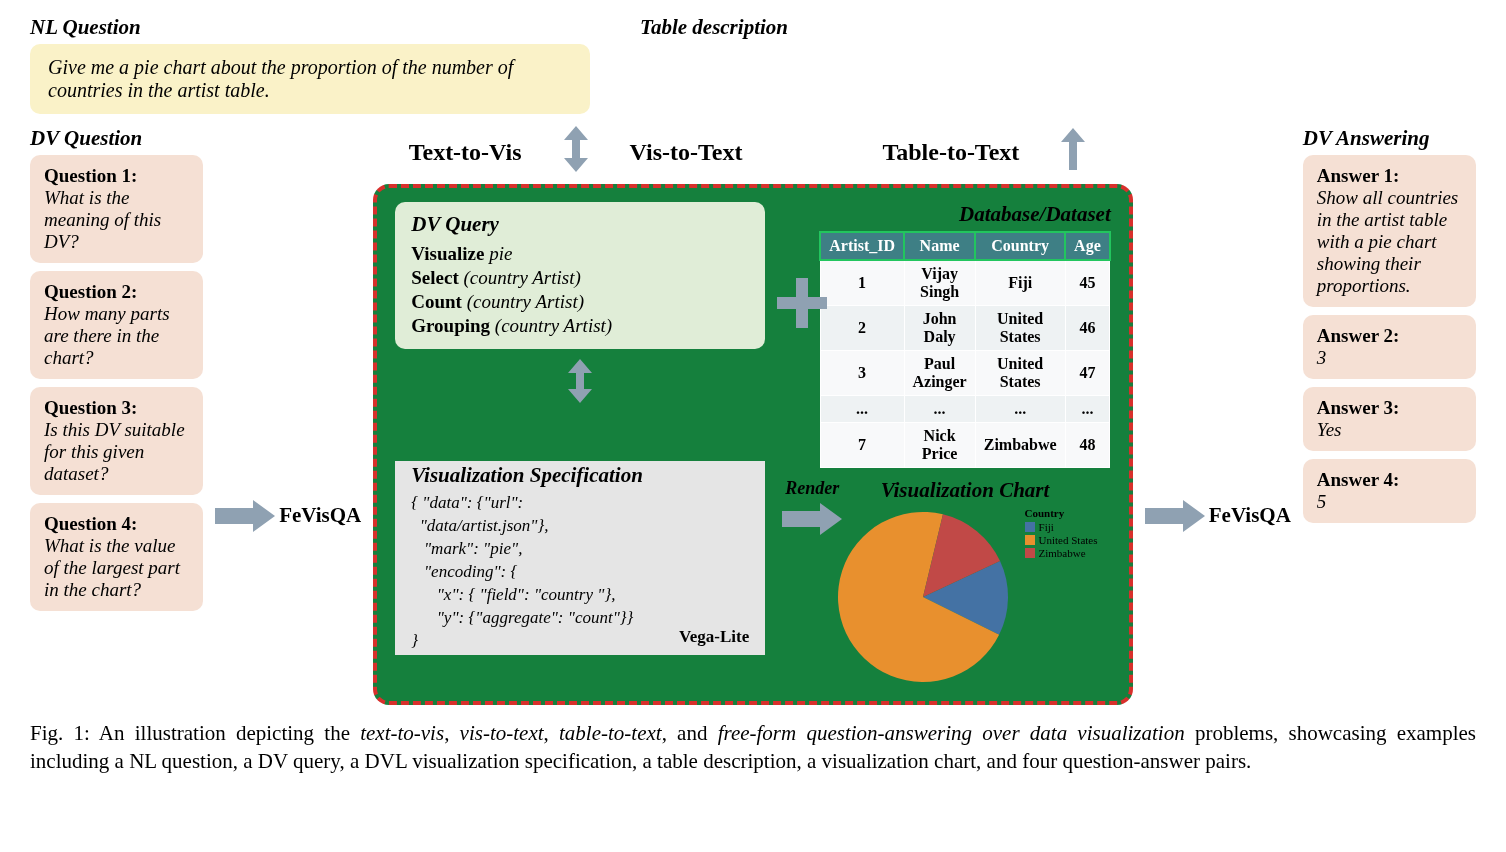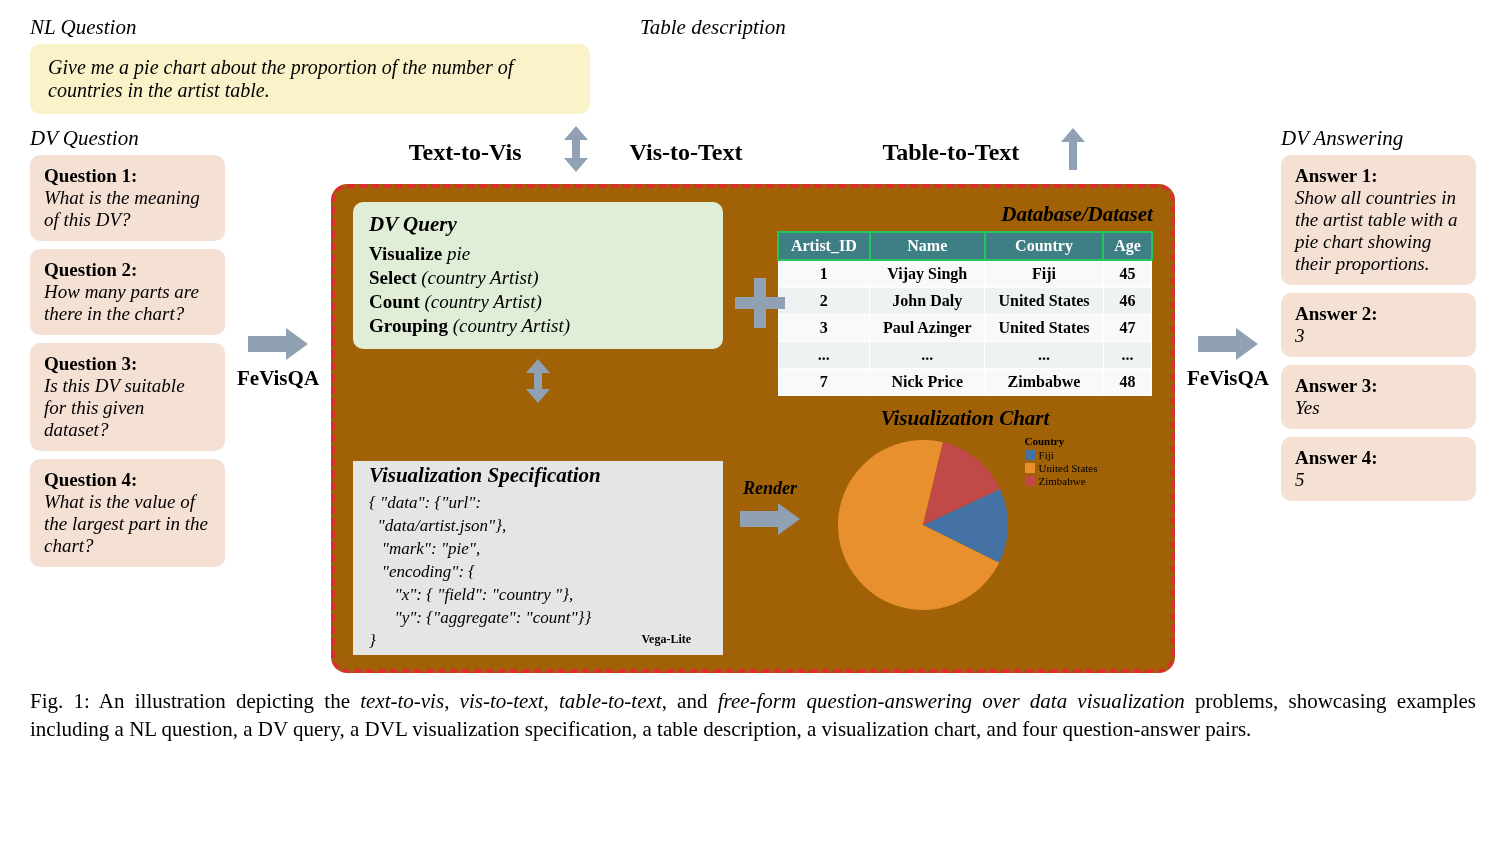--- a/index.html
+++ b/index.html
@@ -5,21 +5,21 @@
     * { box-sizing: border-box; margin: 0; padding: 0; }
     body {
       font-family: 'Times New Roman', Times, serif;
       background: #fff;
       padding: 15px 30px;
       width: 1506px;
     }
     .top-row { display: flex; gap: 30px; margin-bottom: 8px; }
     .section-label {
       font-style: italic;
-      font-weight: normal;
+      font-weight: bold;
       font-size: 21px;
       color: #000;
       margin-bottom: 4px;
     }
     .nl-question-box {
       background: #faf2c8;
       border-radius: 10px;
       padding: 12px 18px;
       font-style: italic;
       font-size: 20px;
@@ -60,21 +60,21 @@
       margin-bottom: 6px;
       position: relative;
     }
     .dashed-frame {
       border: 4px dashed #d8302c;
       border-radius: 16px;
       padding: 14px 18px;
       display: flex;
       gap: 4px;
       position: relative;
-      background: #a16207;
+      background: #15803d;
     }
     .frame-left { width: 370px; display: flex; flex-direction: column; gap: 10px; }
     .frame-right { flex: 1; display: flex; flex-direction: column; }
     .dv-query-box {
       background: #e0edd7;
       border-radius: 10px;
       padding: 10px 16px;
     }
     .dv-query-header { font-style: italic; font-weight: bold; font-size: 21px; margin-bottom: 6px; }
     .query-line { font-size: 19px; margin: 2px 0; }
@@ -87,21 +87,21 @@
       position: relative;
       margin-top: 44px;
     }
     .vis-spec-header { font-style: italic; font-weight: bold; font-size: 21px; margin-bottom: 4px; }
     .vis-spec-code {
       font-style: italic;
       font-size: 17px;
       white-space: pre-wrap;
       line-height: 1.35;
     }
-    .vega-label { font-weight: bold; font-style: normal; position: absolute; right: 32px; bottom: 8px; font-size: 12px; }
+    .vega-label { font-weight: bold; font-style: normal; position: absolute; right: 16px; bottom: 8px; font-size: 17px; }
     .db-header { font-style: italic; font-weight: bold; font-size: 21px; text-align: right; margin-bottom: 4px; }
     .db-table { border-collapse: collapse; width: 100%; font-size: 16px; }
     .db-table th {
       background: #3e7f85;
       color: #fff;
       border: 2px solid #22c55e;
       padding: 4px 8px;
       font-weight: bold;
       text-align: center;
     }
@@ -115,21 +115,21 @@
     .db-table tr:nth-child(odd) td { background: #f8f9fa; }
     .chart-header { font-style: italic; font-weight: bold; font-size: 21px; text-align: center; margin-top: 10px; margin-bottom: 4px; }
     .chart-wrap { display: flex; justify-content: center; }
     .pie-container { display: flex; align-items: flex-start; gap: 12px; }
     .pie-legend { font-size: 11px; }
     .leg-title { font-weight: bold; margin-bottom: 2px; }
     .leg-item { display: flex; align-items: center; gap: 4px; margin-bottom: 1px; }
     .leg-sw { width: 10px; height: 10px; display: inline-block; }
     .arrow-block {
       display: flex;
-      flex-direction: column;
+      flex-direction: row;
       align-items: center;
       justify-content: flex-start;
       gap: 4px;
       margin-top: 200px;
     }
     .arrow-svg { fill: #8fa1b2; }
     .arrow-label { font-weight: bold; font-size: 21px; }
     .render-wrap {
       position: absolute;
       left: 405px;

